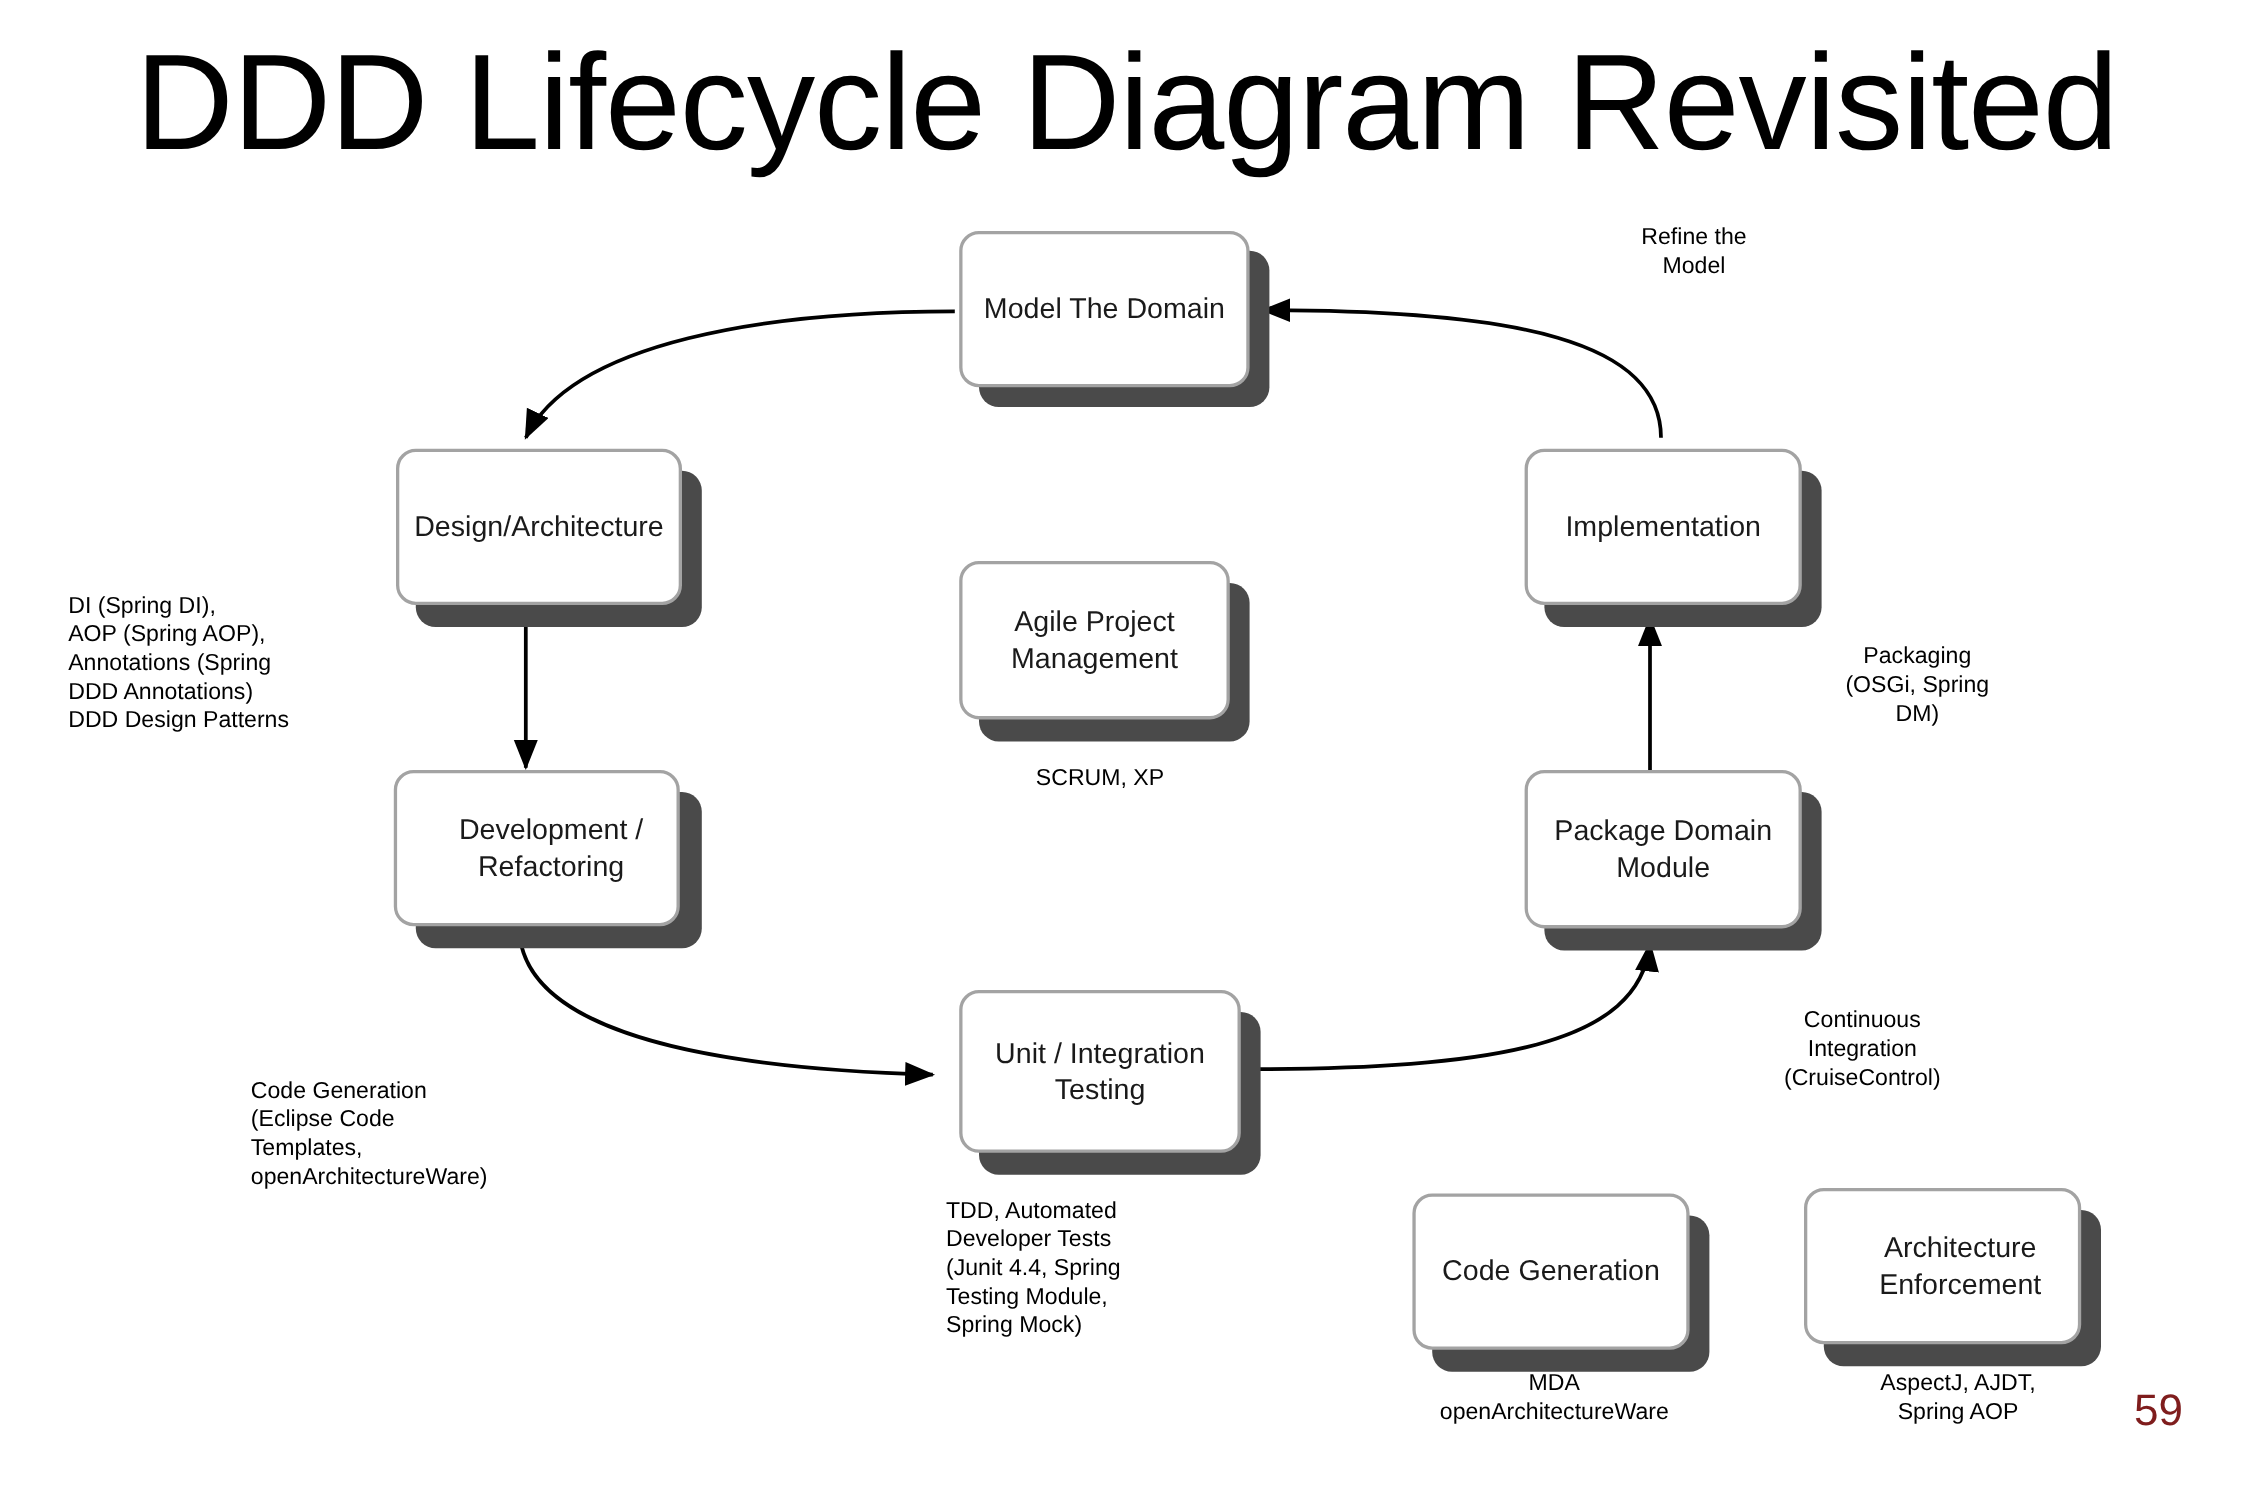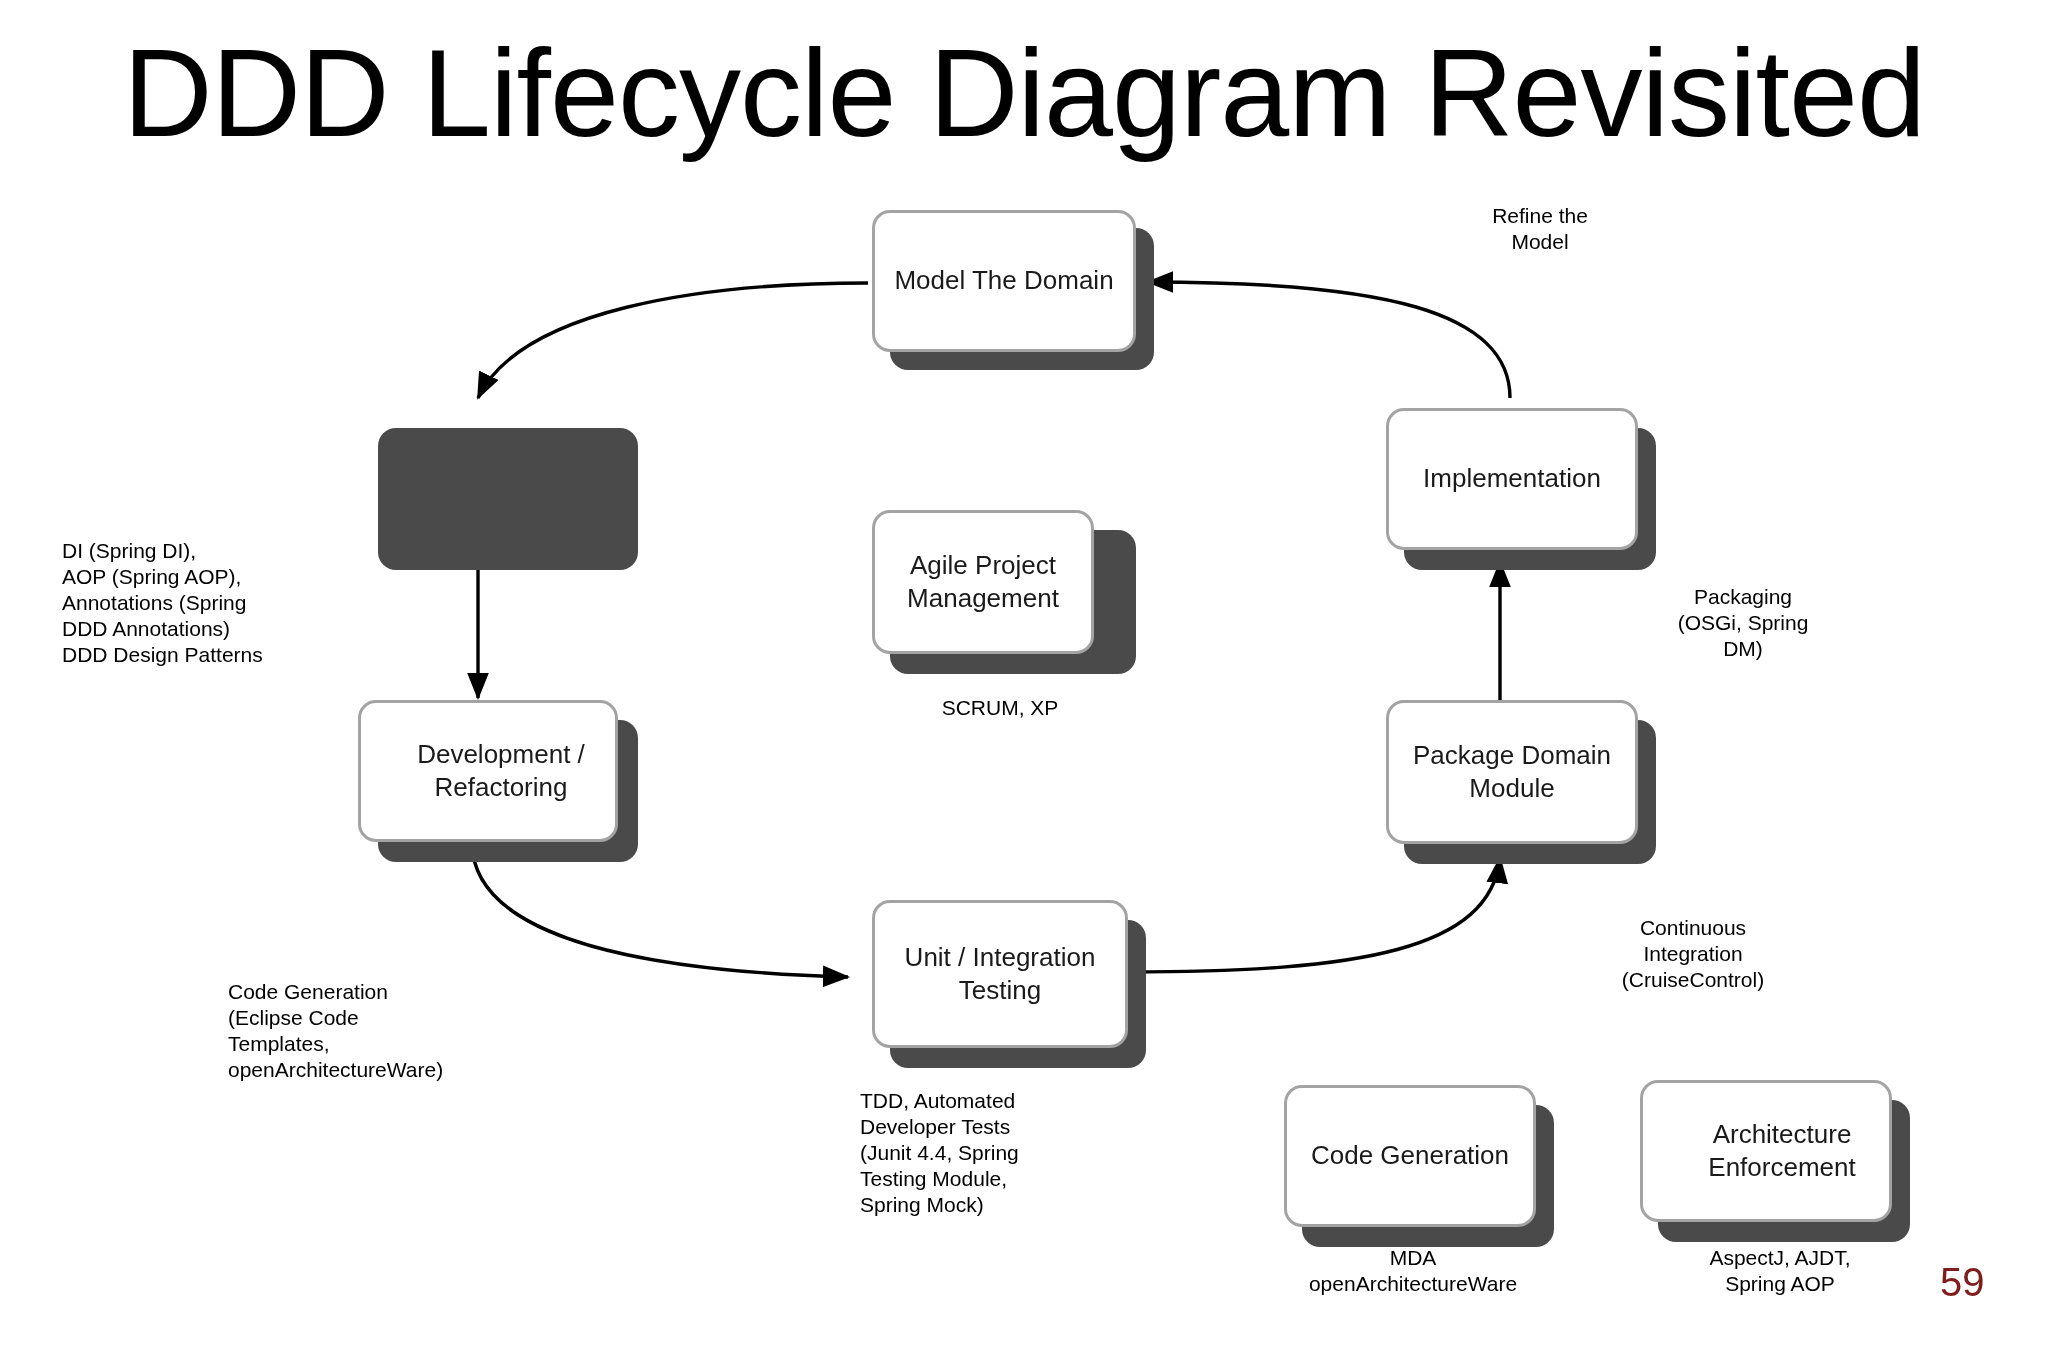--- a/index.html
+++ b/index.html
@@ -121,29 +121,32 @@
 
     <path d="M 1510,378 C 1510,290 1380,262 1148,262" fill="none" stroke="#000000" stroke-width="3.4" marker-end="url(#arrowhead)"></path>
   </svg>
 
   <div class="node-shadow" style="left:890px; top:208px; width:264px; height:142px;"></div>
   <div class="node" style="left:872px; top:190px; width:264px; height:142px;">
     <span class="node-label">Model The Domain</span>
   </div>
 
   <div class="node-shadow" style="left:378px; top:408px; width:260px; height:142px;"></div>
+  <div class="node" style="left:360px; top:388px; width:260px; height:142px;">
+    <span class="node-label">Design/Architecture</span>
+  </div>
 
   <div class="node-shadow" style="left:378px; top:700px; width:260px; height:142px;"></div>
   <div class="node" style="left:358px; top:680px; width:260px; height:142px;padding-left:26px;">
     <span class="node-label">Development /
 Refactoring</span>
   </div>
 
   <div class="node-shadow" style="left:890px; top:510px; width:246px; height:144px;"></div>
-  <div class="node" style="left:872px; top:490px; width:222px; height:144px;">
+  <div class="node" style="left:872px; top:490px; width:246px; height:144px;">
     <span class="node-label">Agile Project
 Management</span>
   </div>
 
   <div class="node-shadow" style="left:890px; top:900px; width:256px; height:148px;"></div>
   <div class="node" style="left:872px; top:880px; width:256px; height:148px;">
     <span class="node-label">Unit / Integration
 Testing</span>
   </div>
 

